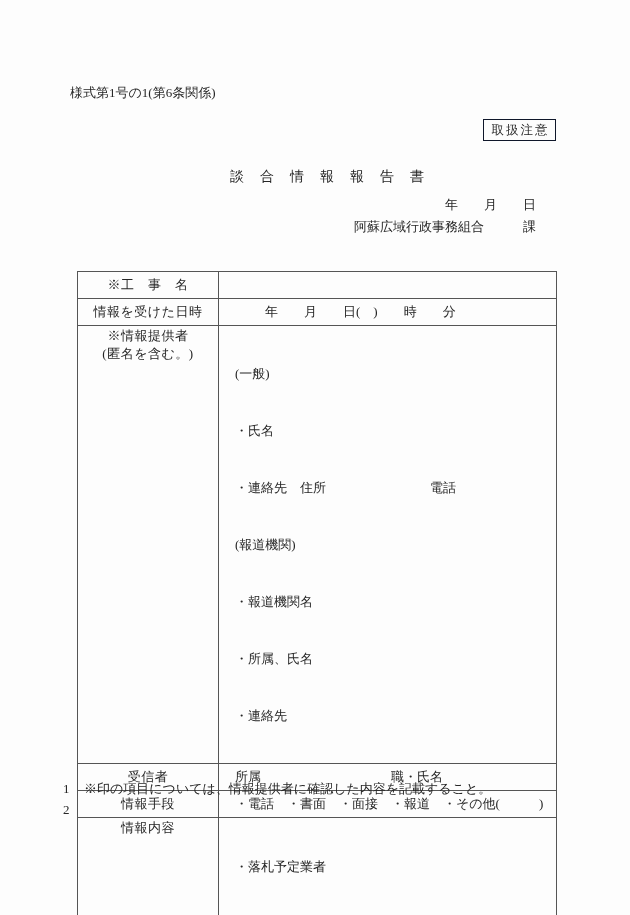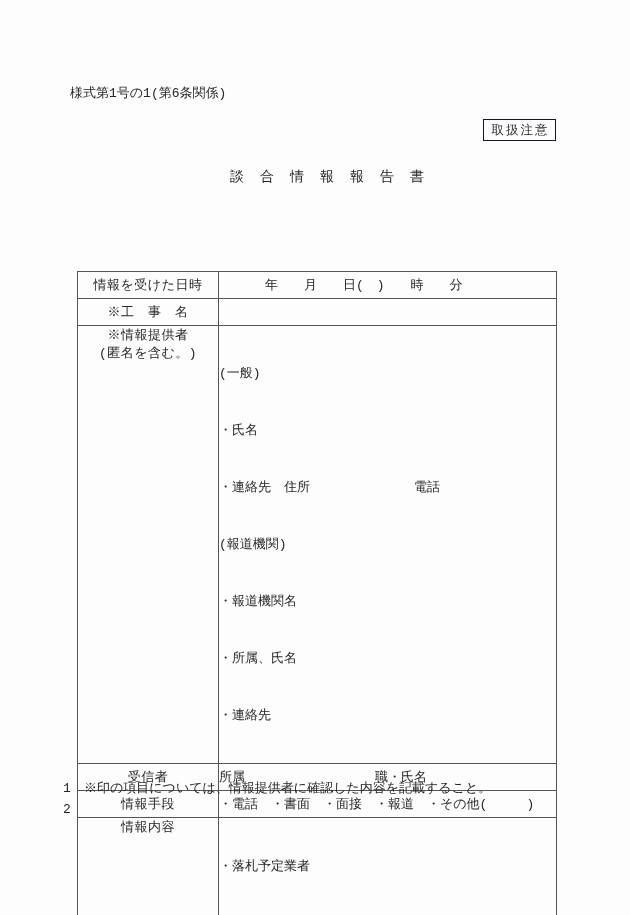--- a/index.html
+++ b/index.html
@@ -2,21 +2,21 @@
 <html><head>
 <meta charset="utf-8">
 <style>
   html, body { margin: 0; padding: 0; background: #e8e8e8; }
   .page {
     position: relative;
     width: 630px;
     height: 915px;
     background: #fdfdfd;
     color: #262626;
-    font-family: Liberation Mono, monospace;
+    font-family: Liberation Serif, serif;
     overflow: hidden;
   }
   .form-code {
     position: absolute;
     left: 70px;
     top: 84px;
     font-size: 13px;
   }
   .notice-box {
     position: absolute;
@@ -62,21 +62,21 @@
     table-layout: fixed;
     font-size: 13px;
   }
   .form-table th, .form-table td {
     border: 1px solid #555;
     font-weight: normal;
     padding: 0;
     vertical-align: middle;
   }
   .form-table th { text-align: center; letter-spacing: 0.5px; }
-  .form-table td { padding-left: 0; white-space: pre; }
+  .form-table td { padding-left: 16px; white-space: pre; }
   .form-table td.date-cell { padding-left: 46px; }
   tr.h27 { height: 27px; }
   tr.h133 { height: 133px; }
   tr.h156 { height: 156px; }
   th.top { vertical-align: top; line-height: 18px; padding-top: 1px; }
   td.lines7 { vertical-align: top; line-height: 19px; }
   td.lines8 { vertical-align: top; line-height: 19.5px; }
   .notes {
     position: absolute;
     left: 63px;
@@ -93,36 +93,40 @@
 <div class="page">
 
   <div class="form-code">様式第1号の1(第6条関係)</div>
 
   <div class="notice-box">
     <span>取扱注意</span>
   </div>
 
   <h1 class="doc-title">談合情報報告書</h1>
 
+  <div class="right-block">
+    <div>年　　月　　日</div>
+    <div>阿蘇広域行政事務組合　　　課</div>
+  </div>
 
   <table class="form-table">
     <colgroup>
         <col style="width:141px">
         <col style="width:338px">
       </colgroup>
 
     <tbody>
         <tr class="h27">
-      <th>情報を受けた日時</th>
-      <td class="date-cell">年　　月　　日(　)　　時　　分</td>
+      <th>※工　事　名</th>
+      <td></td>
     </tr>
 
     <tr class="h27">
-      <th>※工　事　名</th>
-      <td></td>
+      <th>情報を受けた日時</th>
+      <td class="date-cell">年　　月　　日(　)　　時　　分</td>
     </tr>
 
 
 
     <tr class="h133">
       <th class="top">
         <div>※情報提供者</div>
         <div>(匿名を含む。)</div>
       </th>
       <td class="lines7">

